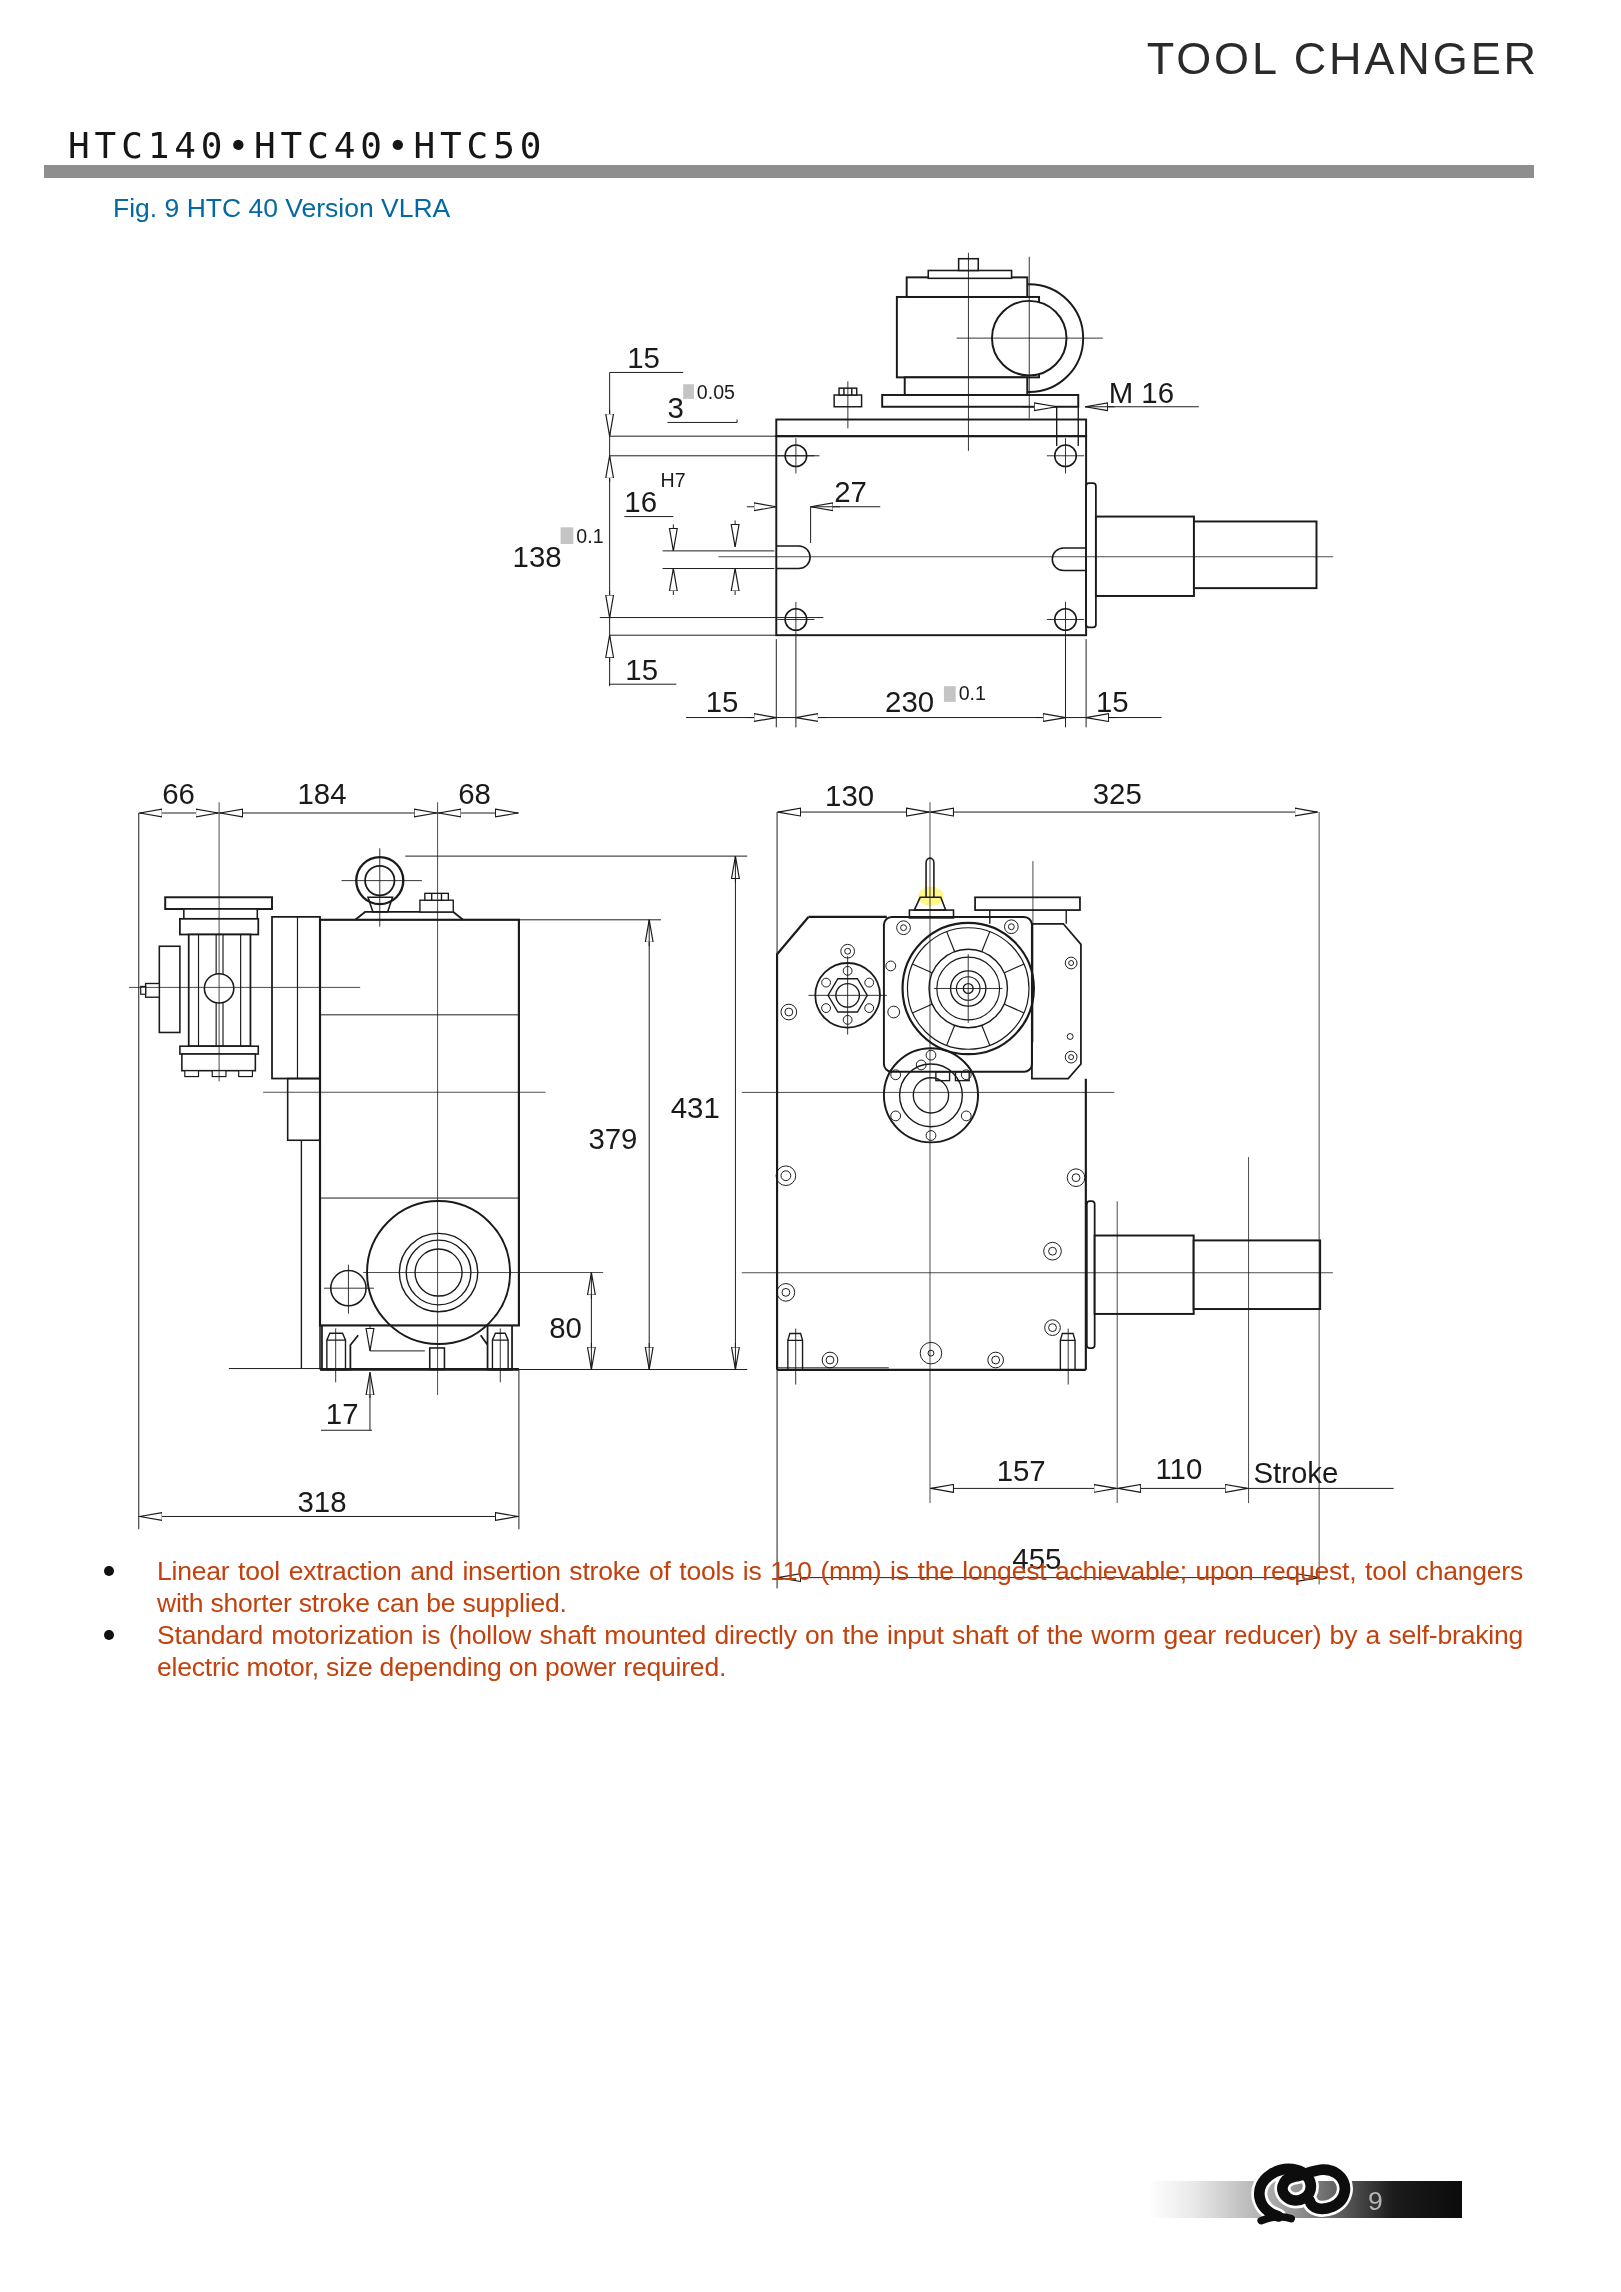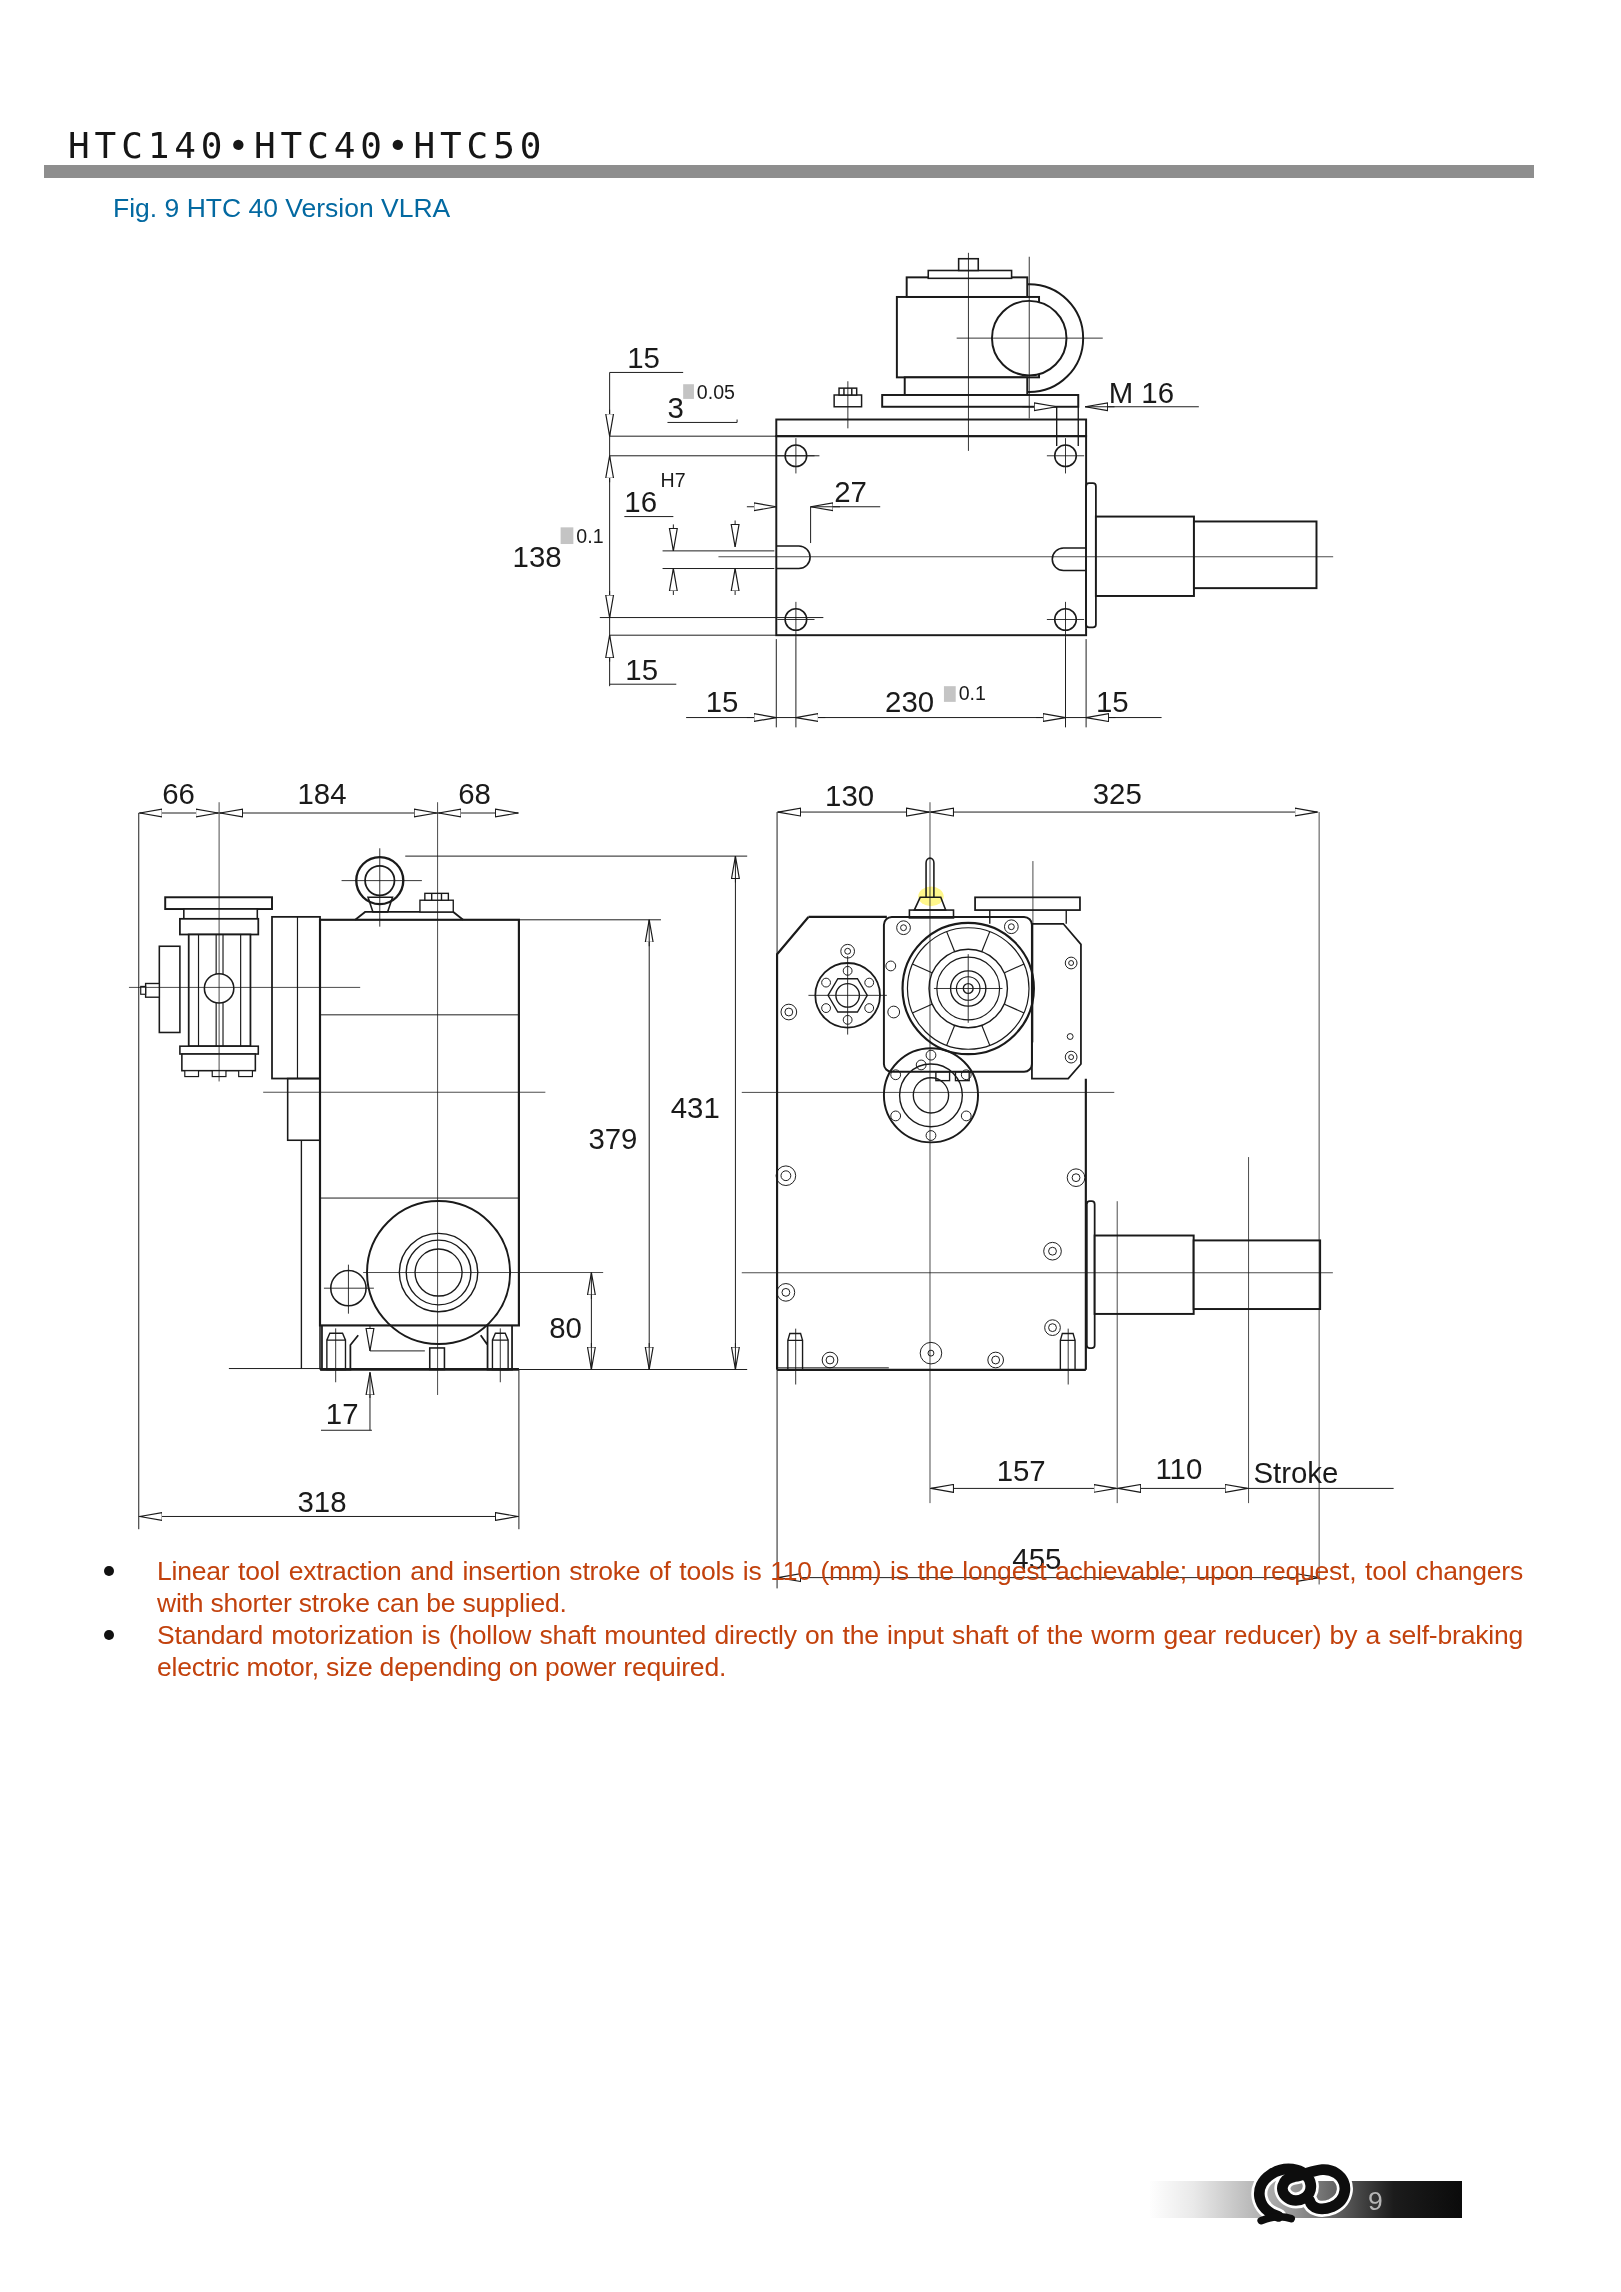--- a/index.html
+++ b/index.html
@@ -22,20 +22,21 @@
   .footer-bar{top:2181px;left:1150px;width:312px;height:37px;
               background:linear-gradient(to right,#fefefe 0%,#e9e9e9 14%,#9a9a9a 45%,#1c1c1c 78%,#0b0b0b 100%);}
   .page-num{position:absolute;left:218px;top:4.9px;font-size:26.5px;color:#b5b5b5;}
   .logo{top:2154px;left:1247px;}
 </style>
 </head>
 <body>
 
 <div class="page">
 
+  <div class="abs doc-title">TOOL CHANGER</div>
   <div class="abs model-header">HTC140•HTC40•HTC50</div>
   <div class="abs header-rule"></div>
   <div class="abs fig-caption">Fig. 9 HTC 40 Version VLRA</div>
 
   <svg style="left:490px;top:245px" width="902" height="500" viewBox="500 250 920 510">
     <defs>
       <marker id="ah" markerUnits="userSpaceOnUse" markerWidth="24" markerHeight="10" refX="23" refY="5" orient="auto">
         <path d="M0,1 L23,5 L0,9 Z" fill="#ffffff" stroke="#1a1a1a" stroke-width="1.2"></path>
       </marker>
     </defs>

